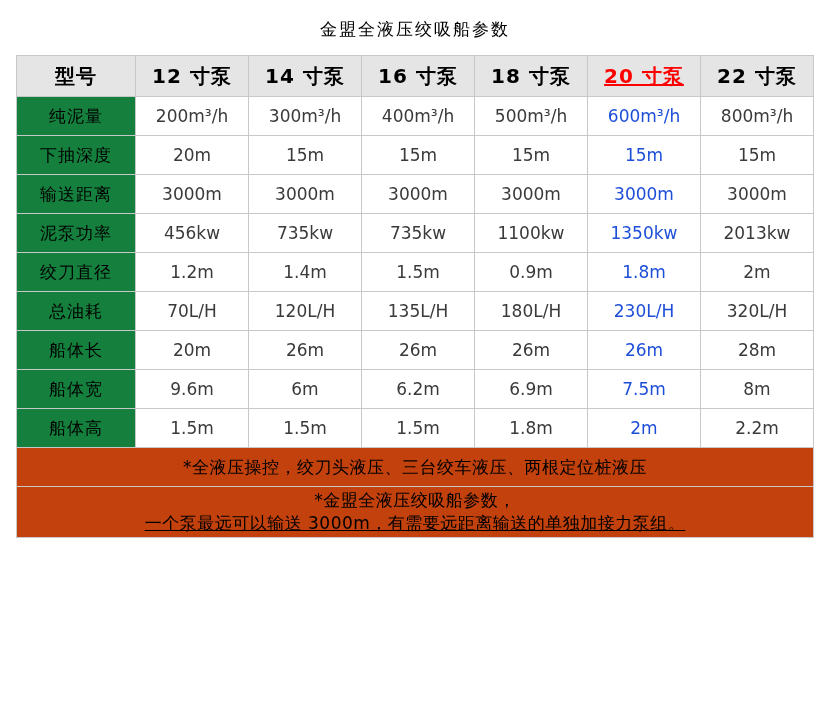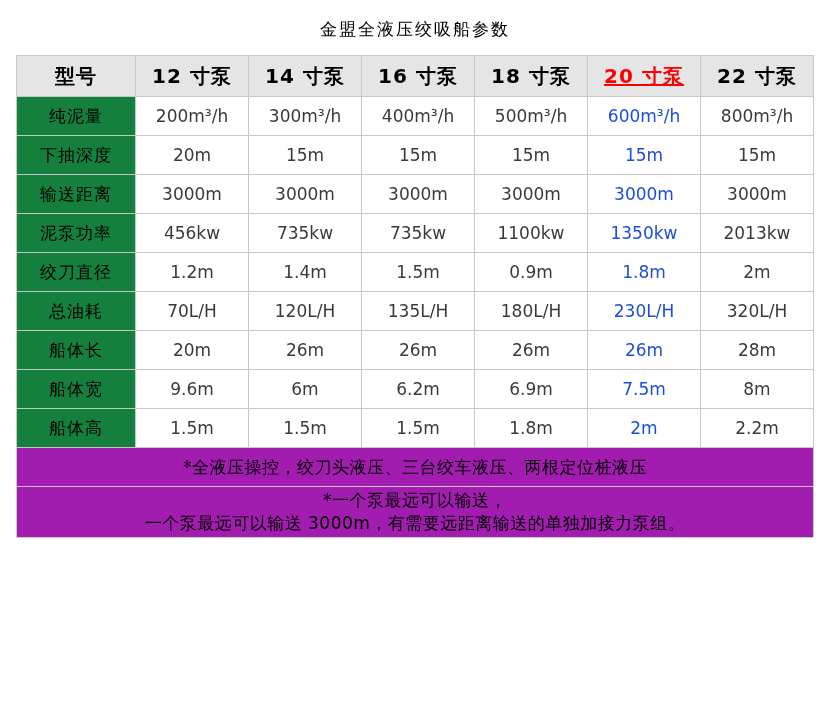--- a/index.html
+++ b/index.html
@@ -67,34 +67,35 @@
   td.highlight {
     color: #1d4ed8;
   }
   td.header-highlight {
     color: #ff0000;
     text-decoration: underline;
   }
   .note-row td {
     height: 40px;
     font-size: 16px;
-    background: #a21caf;
+    background: #c2410c;
     letter-spacing: 0.5px;
   }
   .note-row.note-tall td {
     height: 44px;
   }
   .note2 {
     text-align: center;
     font-size: 17px;
     padding-top: 2px;
   }
   .note3 {
     text-align: center;
     font-size: 17px;
+    text-decoration: underline;
     padding-bottom: 2px;
   }
 </style>
 </head>
 <body>
 
 <div class="page">
 
   <div class="title">金盟全液压绞吸船参数</div>
 
@@ -202,20 +203,20 @@
         <td class="val highlight">2m</td>
         <td class="val">2.2m</td>
       </tr>
 
       <tr class="note-row">
         <td colspan="7">*全液压操控，绞刀头液压、三台绞车液压、两根定位桩液压</td>
       </tr>
 
       <tr class="note-row note-tall">
         <td colspan="7">
-          <div class="note2">*一个泵最远可以输送，</div>
+          <div class="note2">*金盟全液压绞吸船参数，</div>
           <div class="note3">一个泵最远可以输送 3000m，有需要远距离输送的单独加接力泵组。</div>
         </td>
       </tr>
 
     </tbody>
   </table>
 </div>
 
 </body></html>

